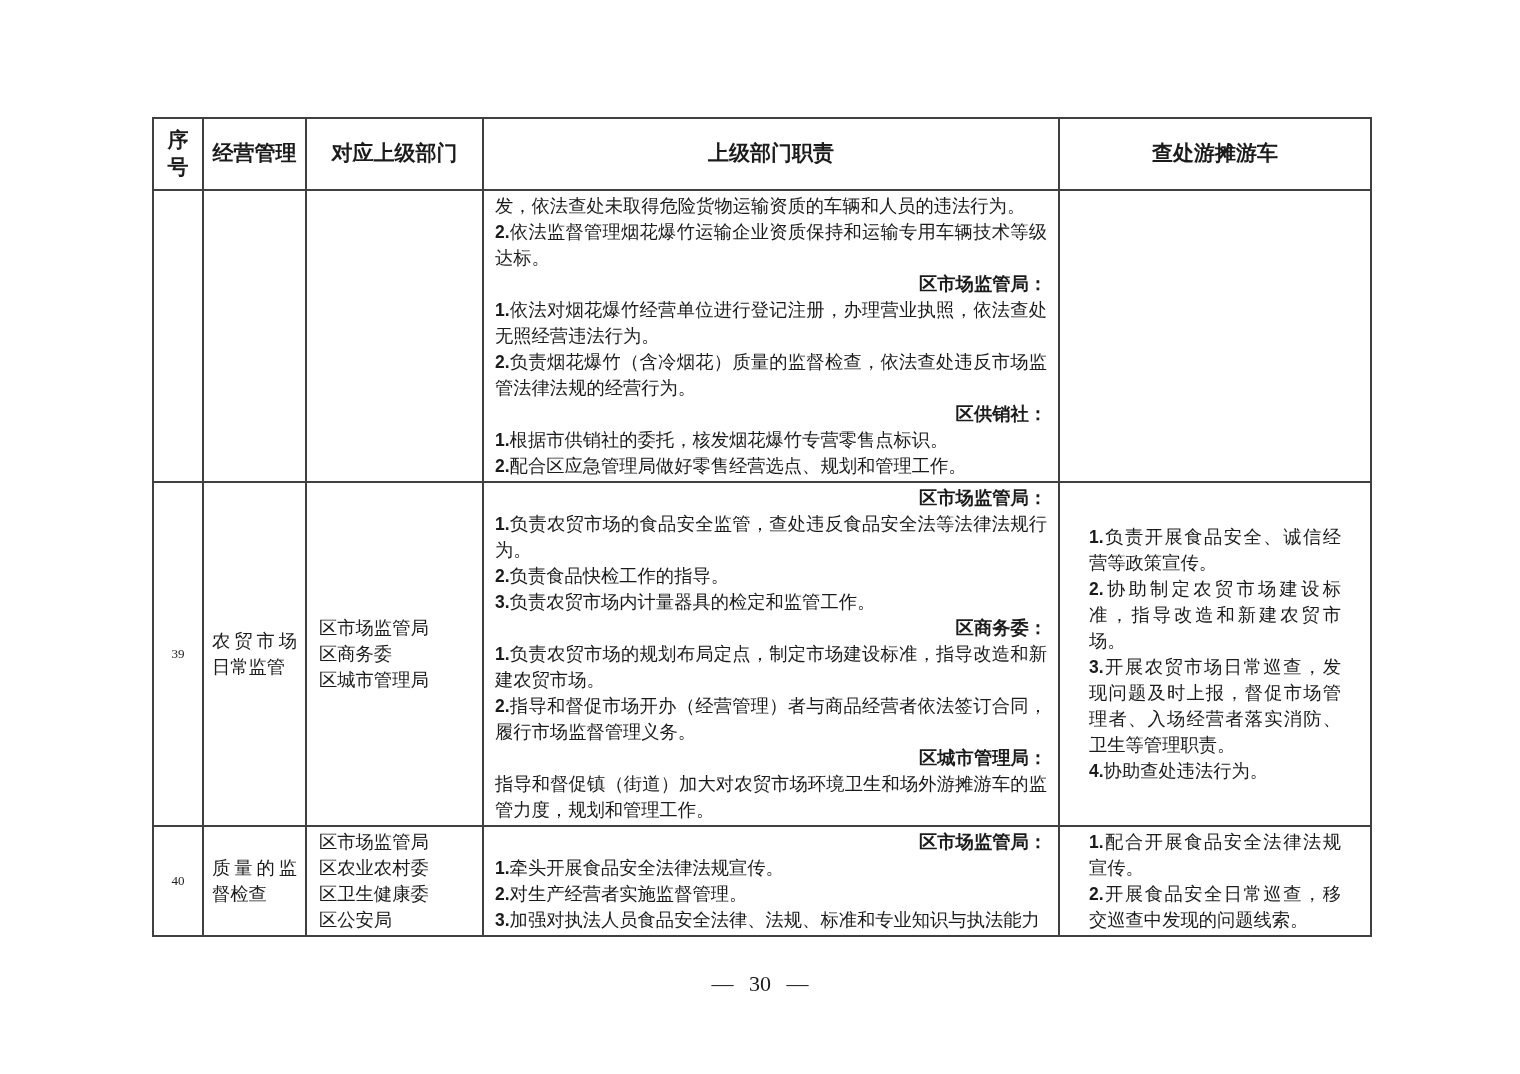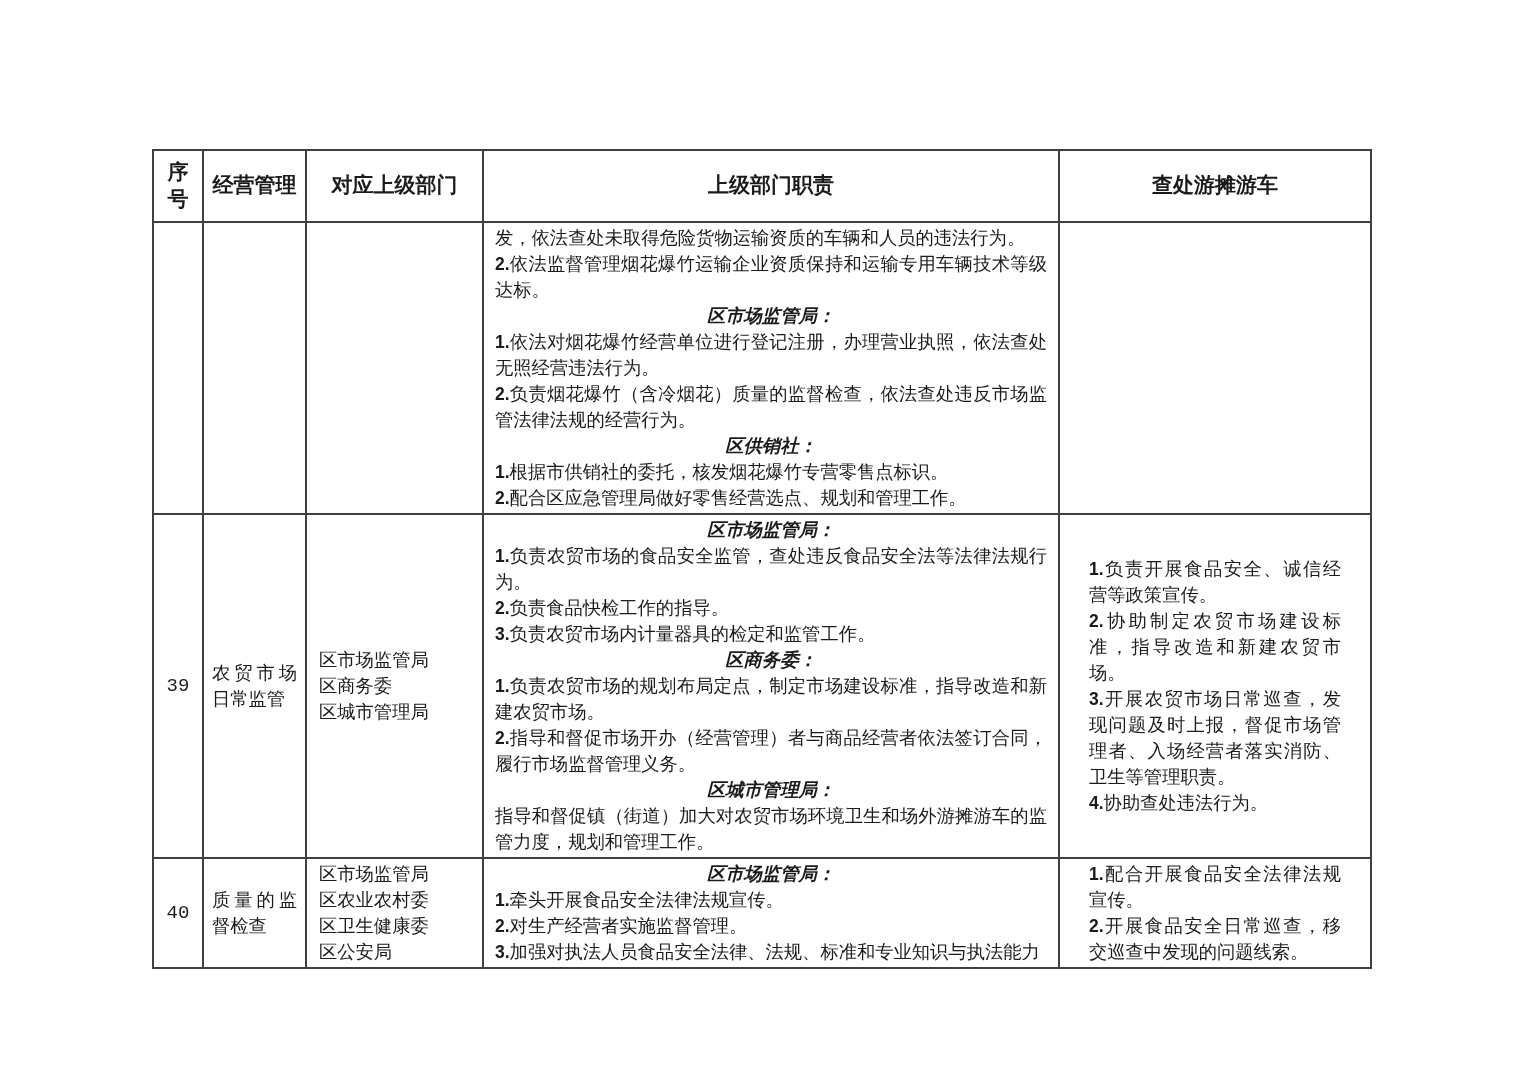--- a/index.html
+++ b/index.html
@@ -10,21 +10,20 @@
     color:#1b1b1b;
     font-family:"Liberation Serif","DejaVu Serif",serif;
     overflow:hidden;
   }
   table.doc-table{
     position:absolute;
     left:152px;top:117px;
     width:1218px;
     border-collapse:collapse;
     table-layout:fixed;
-    margin-top:32px;
   }
   .doc-table th,.doc-table td{
     border:2px solid #404040;
     box-sizing:border-box;
   }
   .doc-table th{
     font-weight:bold;
     font-size:21px;
     line-height:1.3;
     text-align:center;
@@ -37,39 +36,38 @@
     font-size:18.3px;
     line-height:26px;
     vertical-align:middle;
     padding:2px 11px;
     word-break:normal;
     overflow-wrap:break-word;
     border-radius:17px;
   }
   td.cell-no{
     text-align:center;
-    font-family:Liberation Mono, monospace;
-    font-size:19px;
+    font-family:Liberation Serif, serif;
+    font-size:13px;
   }
   td.cell-name{
     padding:2px 8px;
     text-align:justify;
   }
   td.cell-dept{padding:2px 12px;}
   .dept-line{display:block;}
   td.cell-duty{padding:2px 11px;}
   td.cell-street{padding:2px 29px;}
   td.cell-duty p{
     margin:0;
     text-align:justify;
   }
   td.cell-duty p.duty-head{
     font-weight:bold;
-    text-align:center;
-    font-style:italic;
+    text-align:right;
   }
   .num{
     font-family:"Liberation Sans","DejaVu Sans",sans-serif;
     font-weight:700;
     font-size:17.5px;
   }
   .footer{
     position:absolute;
     left:0;top:971px;
     width:100%;
@@ -159,14 +157,15 @@
             <p><span class="num">3.</span>加强对执法人员食品安全法律、法规、标准和专业知识与执法能力</p>
           </td>
           <td class="cell-duty cell-street">
             <p><span class="num">1.</span>配合开展食品安全法律法规宣传。</p>
             <p><span class="num">2.</span>开展食品安全日常巡查，移交巡查中发现的问题线索。</p>
           </td>
         </tr>
       </tbody>
   </table>
 
+  <div class="footer">— 30 —</div>
 
 </div>
 
 </body></html>

